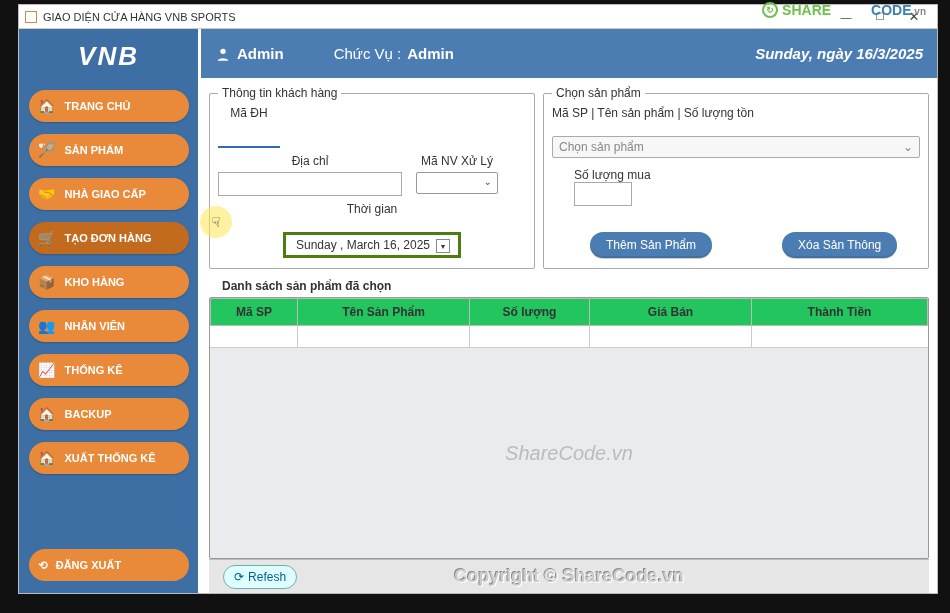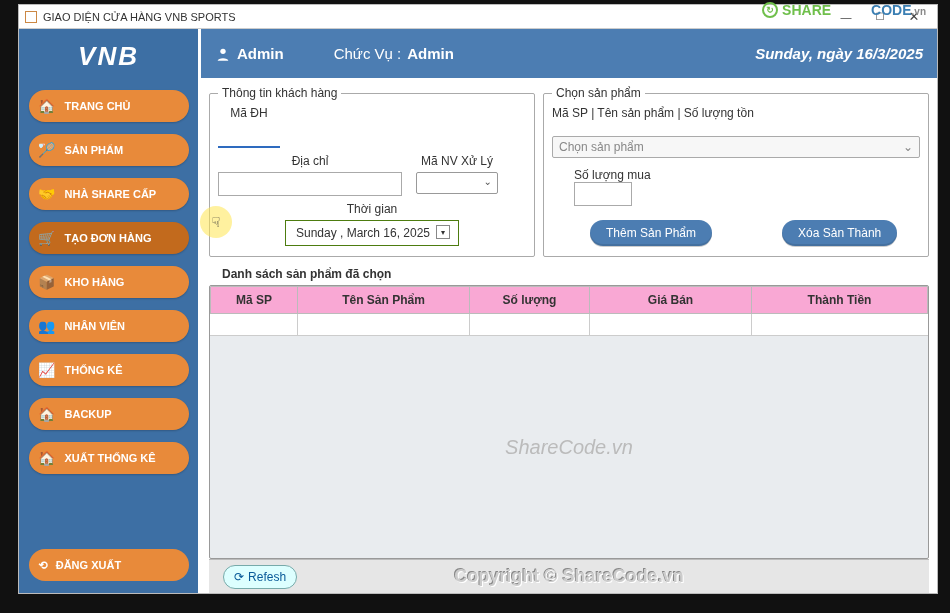--- a/index.html
+++ b/index.html
@@ -47,28 +47,28 @@
   .w80 { width:82px;}
   .w58 { width:58px;}
   .cmb { position:relative;}
   .cmb select, .cmb .sel, .disp-dd { width:100%; height:22px; border:1px solid #999; border-radius:2px; font-size:12px; color:#777; padding:0 20px 0 6px; background:#fff; appearance:none;}
   .caret { position:absolute; right:6px; top:4px; font-size:10px; color:#555; pointer-events:none;}
   
   .prod-lbl { font-size:12px; color:#333; margin-bottom:16px;}
   .sel-prod { height:22px; display:flex; align-items:center; justify-content:space-between; border:1px solid #aaa; border-radius:2px; padding:0 6px; font-size:12px; color:#888; background:#f7f7f7;}
   .qty-sec { margin-top:10px; margin-left:22px;}
   .btn-row { display:flex; gap:70px; margin:14px 0 8px 38px;}
-  .pill-btn { height:26px; padding:0 16px; border:none; border-radius:13px; color:#fff; font-size:12px; background:#4c7db2; cursor:pointer; box-shadow: inset 0 -2px 0 rgba(0,0,0,0.1), 0 1px 0 rgba(0,0,0,0.2);}
-  .dt-pick { position:relative; height:26px; border:1px solid #4d7c0f; display:flex; align-items:center; padding:0 28px 0 10px; font-size:12px; color:#333; background:#fff;}
+  .pill-btn { height:26px; padding:0 16px; border:none; border-radius:13px; color:#fff; font-size:12px; background:#4c7db2; cursor:pointer; box-shadow: inset 0 -2px 0 rgba(0,0,0,0.1), 0 1px 0 rgba(0,0,0,0.2); margin-top: 12px;}
+  .dt-pick { position:relative; height:26px; border:3px solid #4d7c0f; display:flex; align-items:center; padding:0 28px 0 10px; font-size:12px; color:#333; background:#fff;margin-top:12px;}
   .dt-cal { position:absolute; right:8px; top:4px; width:14px; height:14px; border:1px solid #888; display:flex; align-items:center; justify-content:center; font-size:8px;}
   
   .list-title { font-size:12px; font-weight:600; color:#333; margin:4px 0 4px 2px;padding-left:11px;}
   .grid { flex:1; border:1px solid #999; border-radius:2px; background:#e9ecef; display:flex; flex-direction:column; overflow:hidden;}
   .ghead { display:flex; background:#f0f0f0;}
-  .gh { border:1px solid #bbb; border-left:none; font-size:12px; font-weight:600; color:#333; text-align:center; padding:6px 4px; background:#f9a8d4;}
+  .gh { border:1px solid #bbb; border-left:none; font-size:12px; font-weight:600; color:#333; text-align:center; padding:6px 4px; background:#22c55e;}
   .gh:first-child { border-left:1px solid #bbb;}
   .gbodyrow { display:flex; height:22px; border-bottom:1px solid #ccc; background:#fff;}
   .gc { border-right:1px solid #ccc;}
   .gc:last-child { border-right:none;}
   .wA { width:88px;} .wB { width:172px;} .wC { width:120px;} .wD { width:162px;} .wE { flex:1;}
   .grid-fill { flex:1; display:flex; align-items:center; justify-content:center; color:#bbb; font-size:20px; font-style:italic;}
   
   .bottom { height:34px; background:#e6e6e6; border-top:1px solid #bbb; display:flex; align-items:center; padding:0 14px; position:relative;}
   .refresh-btn { height:24px; padding:0 10px; border:1px solid #7aa; border-radius:12px; background:#dff; color:#0a5a99; font-size:12px; display:flex; align-items:center; gap:4px; cursor:pointer;}
   .copyright { position:absolute; left:50%; transform:translateX(-50%); font-size:18px; font-weight:600; color:#ccc; text-shadow: 1px 1px 0 #fff, -1px -1px 0 #888; font-style:normal;}
@@ -103,21 +103,21 @@
         <div class="nav-item">
             <span class="icon">🏠</span>
             <span>TRANG CHỦ</span>
           </div>
         <div class="nav-item">
             <span class="icon">🏸</span>
             <span>SẢN PHẨM</span>
           </div>
         <div class="nav-item">
             <span class="icon">🤝</span>
-            <span>NHÀ SHARE CẤP</span>
+            <span>NHÀ GIAO CẤP</span>
           </div>
         <div class="nav-item active">
             <span class="icon">🛒</span>
             <span>TẠO ĐƠN HÀNG</span>
           </div>
         <div class="nav-item">
             <span class="icon">📦</span>
             <span>KHO HÀNG</span>
           </div>
         <div class="nav-item">
@@ -195,21 +195,21 @@
             <div class="sel-prod">
               <span>Chọn sản phẩm</span>
               <span>⌄</span>
             </div>
             <div class="qty-sec">
               <div class="lbl-s">Số lượng mua</div>
               <input class="inp w58" style="">
             </div>
             <div class="btn-row">
               <button class="pill-btn">Thêm Sản Phẩm</button>
-              <button class="pill-btn">Xóa Sản Thành</button>
+              <button class="pill-btn">Xóa Sản Thông</button>
             </div>
           </fieldset>
         </div>
 
         <div class="list-title">Danh sách sản phẩm đã chọn</div>
         <div class="grid">
           <div class="ghead">
             <div class="gh wA">Mã SP</div>
             <div class="gh wB">Tên Sản Phẩm</div>
             <div class="gh wC">Số lượng</div>

